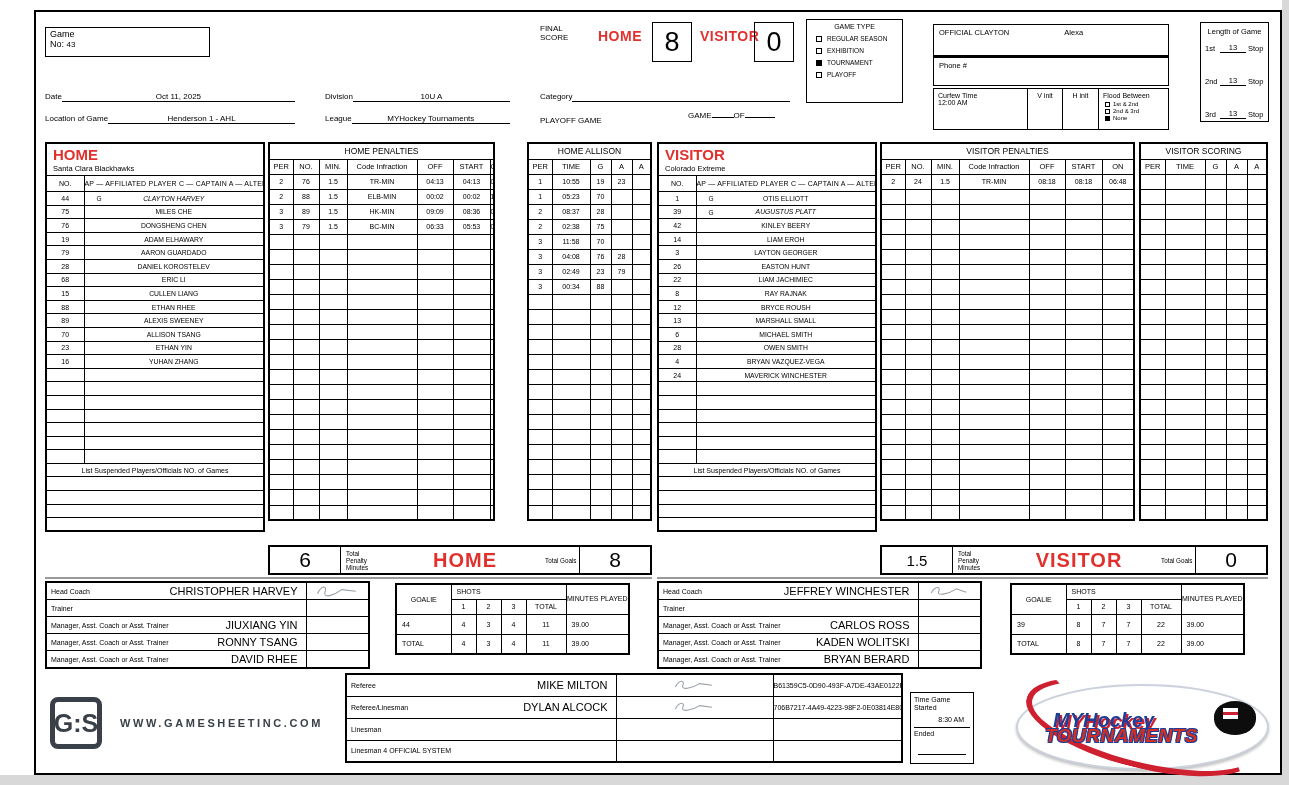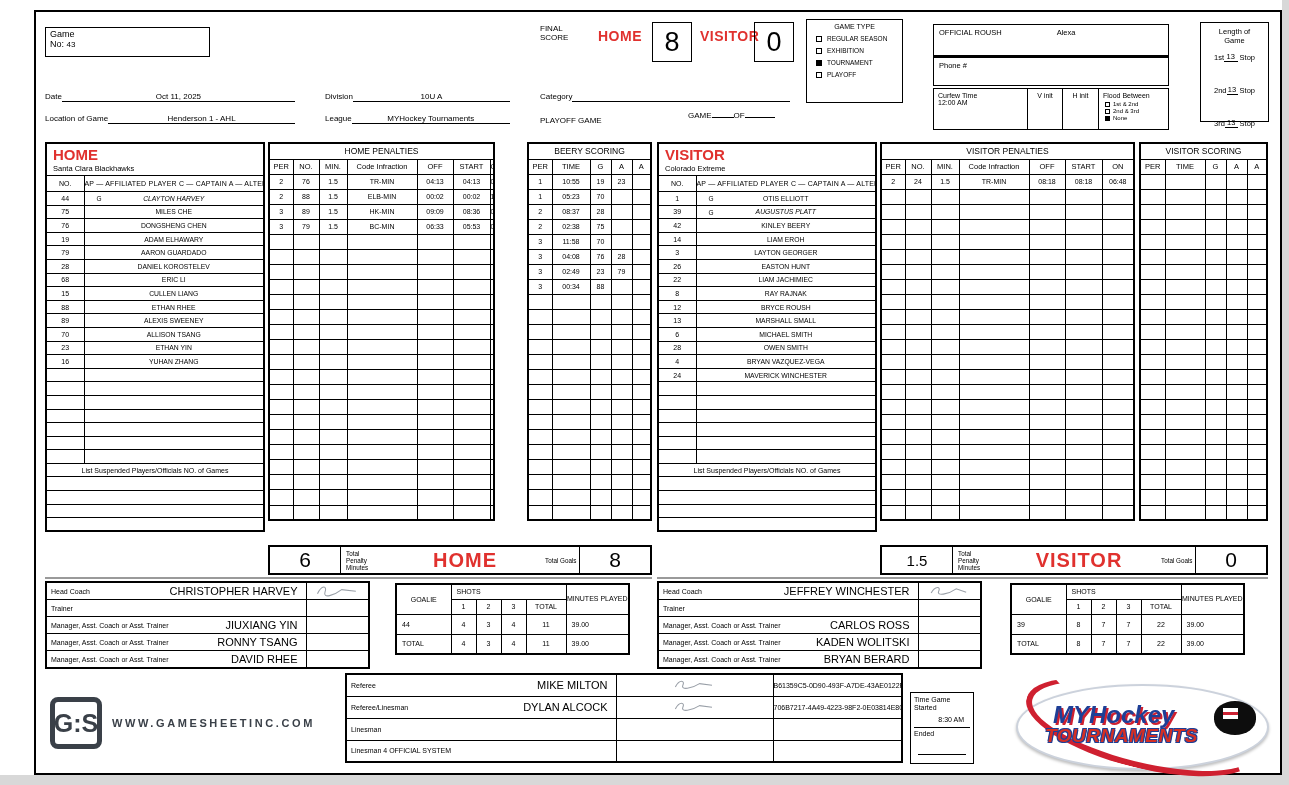--- a/index.html
+++ b/index.html
@@ -21,21 +21,21 @@
 .cb{width:6px;height:6px;border:1px solid #000;display:inline-block;flex:none}
 .cb.on{background:#000}
 .scorerbox{left:933px;top:24px;width:236px;height:32px;border:1.5px solid #000;padding:3px 5px;font-size:7.5px;display:flex;gap:55px}
 .phonebox{left:933px;top:56px;width:236px;height:30px;border:1.5px solid #000;border-top:2.5px solid #000;padding:3px 5px;font-size:7.5px}
 .curfewrow{left:933px;top:88px;width:236px;height:42px;border:1.5px solid #000;display:flex}
 .curfewrow>div{border-right:1px solid #000;padding:3px 4px;font-size:7px}
 .curfewrow>div:last-child{border-right:none}
 .cf1{width:94px}.cf2{width:35px;text-align:center}.cf3{width:36px;text-align:center}.cf4{flex:1}
 .cf4 .cbrow{padding-left:2px;margin-bottom:1px;font-size:6px;gap:3px}
 .cf4 .cb{width:5px;height:5px}
-.lengthbox{left:1200px;top:22px;width:69px;height:100px;border:1.5px solid #000;padding:4px 13px;font-size:7.5px}
+.lengthbox{left:1200px;top:22px;width:69px;height:100px;border:1.5px solid #000;padding:4px 4px;font-size:7.5px}
 .lengthbox .ttl{text-align:center;font-size:7.5px;margin-bottom:7px}
 .lg-row{display:flex;align-items:flex-end;margin-bottom:23px}
 .lg-p{width:15px}
 .lg-n{width:26px;border-bottom:1px solid #000;text-align:center}
 .lg-t{margin-left:2px}
 .fline{position:absolute;display:flex;font-size:8px;}
 .fline .lab{white-space:nowrap}
 .fline .val{flex:1;border-bottom:1px solid #000;text-align:center;padding:0 4px;min-height:10px}
 .blank{border-bottom:1px solid #000;display:inline-block;height:9px}
 
@@ -83,29 +83,29 @@
 .mins{white-space:normal;text-align:left;padding:1px 0 0 4px;font-size:7px;line-height:8px;vertical-align:top}
 
 .offs td{height:22px}
 .codecell{font-size:6.3px;white-space:normal;word-break:break-all;padding:0 8px;line-height:7px}
 
 .timebox{left:910px;top:692px;width:64px;height:72px;border:1.5px solid #000;padding:3px;font-size:7px;line-height:8px}
 .timebox .tval{text-align:right;padding:4px 6px 3px 0}
 .timebox .tdiv{border-top:1px solid #000;padding-top:2px}
 .timebox .tline{border-bottom:1px solid #000;margin:16px 4px 0 4px}
 
-.gslogo{left:50px;top:697px;display:flex;align-items:center;gap:10px}
+.gslogo{left:50px;top:697px;display:flex;align-items:center;gap:18px}
 .gsmono{width:52px;height:52px;border:5px solid #3a4048;border-radius:8px;display:flex;align-items:center;justify-content:center;font-size:25px;font-weight:bold;color:#3a4048}
 .gsname{font-size:29px;font-weight:bold;color:#3a4048;letter-spacing:1px;line-height:28px}
 .gsurl{font-size:11px;font-weight:bold;color:#3a4048;letter-spacing:2.6px}
 
 .mht{left:1015px;top:683px;width:255px;height:88px}
 .mht-oval{position:absolute;inset:1px;border-radius:50%;background:#fff;border:2px solid #ccd2dc;box-shadow:0 2px 3px rgba(0,0,0,.25)}
 .mht-swoosh{position:absolute;inset:3px 8px;border-radius:50%;border:4px solid transparent;border-left:6px solid #cf2030;border-bottom:6px solid #cf2030;transform:rotate(14deg)}
-.mht-l1{position:absolute;left:38px;top:18px;font-size:24px;font-weight:bold;font-style:italic;color:#1e3f96;text-shadow:2px 2px 0 #cf2030,-1px -1px 0 #fff,1px -1px 0 #fff}
+.mht-l1{position:absolute;left:38px;top:26px;font-size:20px;font-weight:bold;font-style:italic;color:#1e3f96;text-shadow:2px 2px 0 #cf2030,-1px -1px 0 #fff,1px -1px 0 #fff}
 .mht-l2{position:absolute;left:30px;top:42px;font-size:19px;font-weight:bold;font-style:italic;color:#d42f24;letter-spacing:.5px;text-shadow:-1px -1px 0 #1e3f96,1px -1px 0 #1e3f96,-1px 1px 0 #1e3f96,1px 1px 0 #1e3f96}
 .mht-puck{position:absolute;right:14px;top:18px;width:42px;height:34px;background:#0d0d0d;border-radius:50%/46%}
 .mht-puck::before{content:"";position:absolute;left:9px;top:7px;width:15px;height:11px;background:linear-gradient(#fff 0 34%,#c23 34% 67%,#fff 67%)}
 </style>
 </head>
 <body>
 
 <div class="strip-right"></div>
 <div class="strip-bottom"></div>
 <div class="sheet"></div>
@@ -145,21 +145,21 @@
     </div>
 
     <div class="cbrow">
       <span class="cb"></span>
       <span>PLAYOFF</span>
     </div>
 
 </div>
 
 <div class="abs scorerbox">
-  <span>OFFICIAL ROUSH</span>
+  <span>OFFICIAL CLAYTON</span>
   <span>Alexa</span>
 </div>
 <div class="abs phonebox">
   <span>Phone #</span>
 </div>
 <div class="abs curfewrow">
   <div class="cf1">
     <div>Curfew Time</div>
     <div>12:00 AM</div>
   </div>
@@ -621,21 +621,21 @@
 <table class="grid score abs" style="left:527px;top:142px;width:125px">
 <colgroup>
       <col style="width:24px">
       <col style="width:38px">
       <col style="width:21px">
       <col style="width:21px">
       <col>
     </colgroup>
 <tbody>
   <tr class="ttl">
-        <td colspan="5">BEERY SCORING</td>
+        <td colspan="5">HOME ALLISON</td>
       </tr>
   <tr class="ch">
     <td>PER</td>
     <td>TIME</td>
     <td>G</td>
     <td>A</td>
     <td>A</td>
   </tr>
 </tbody>
 <tbody class="body">

